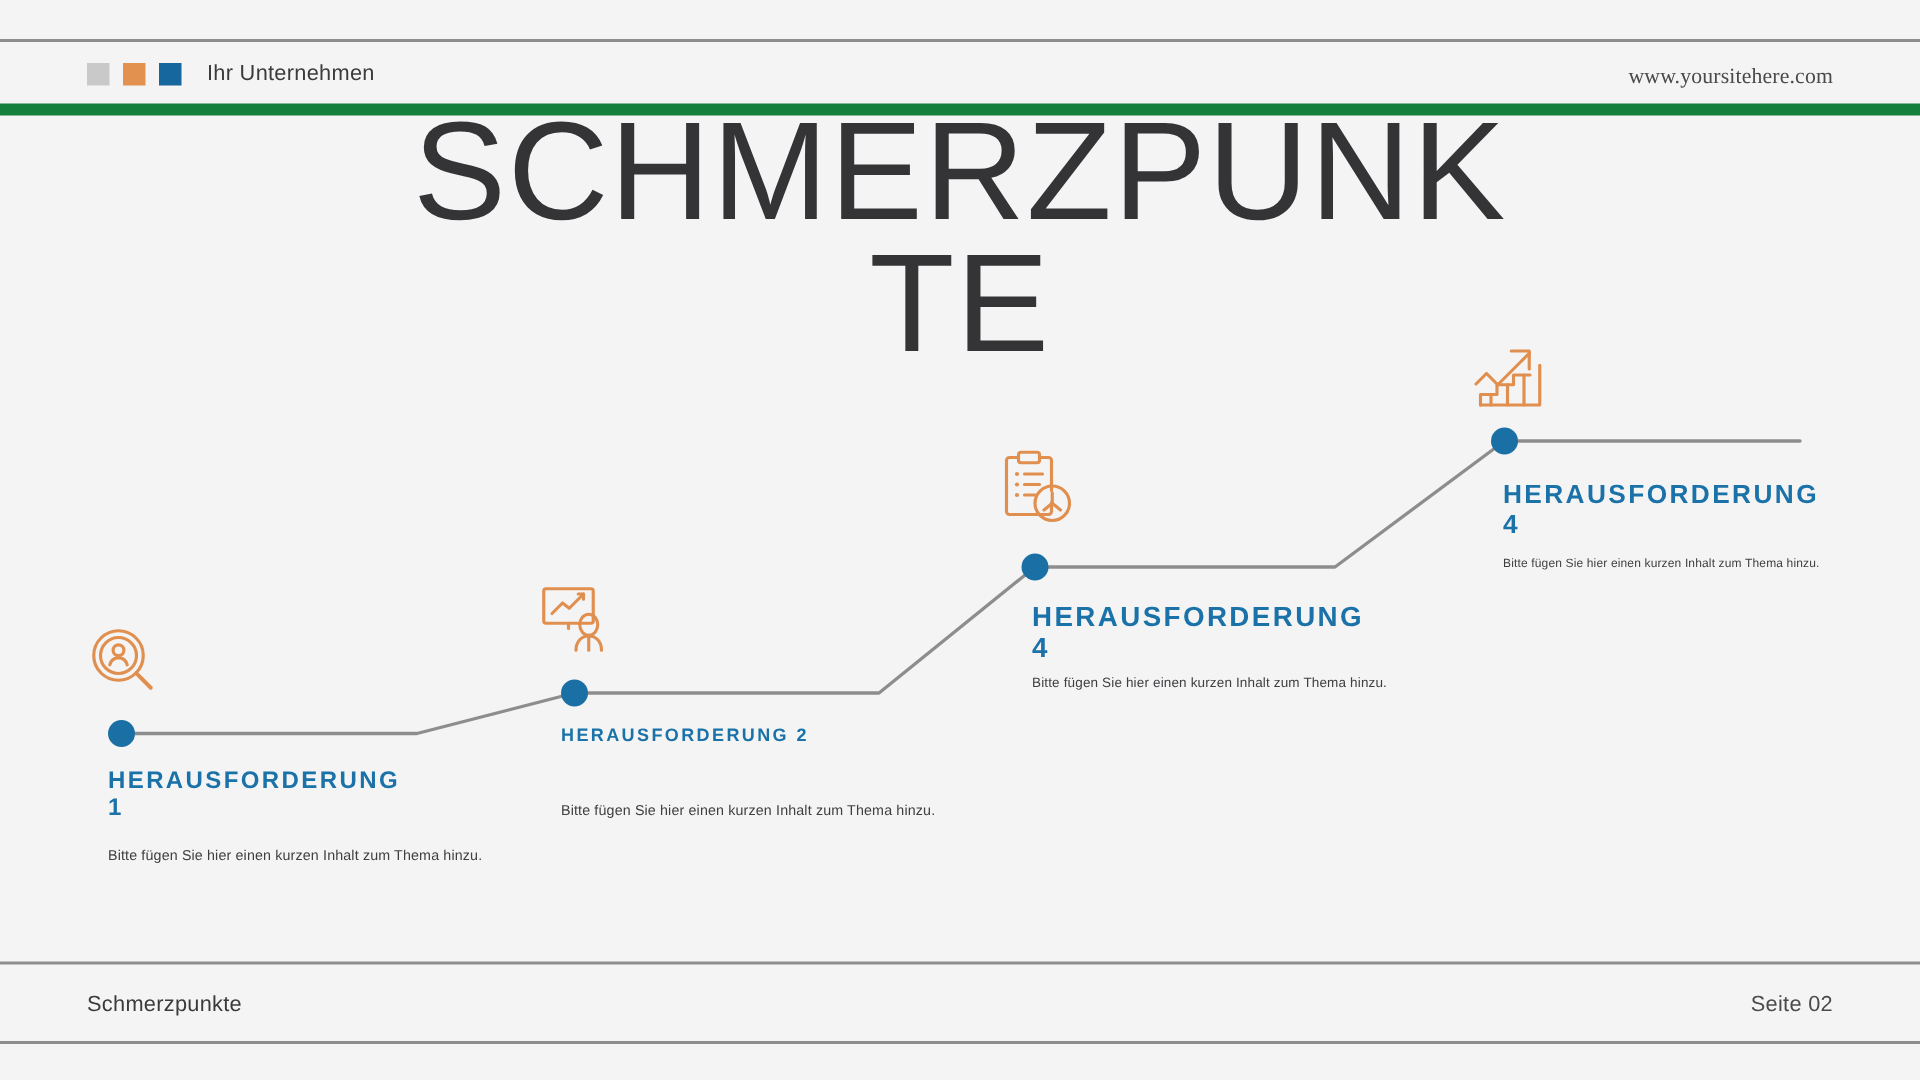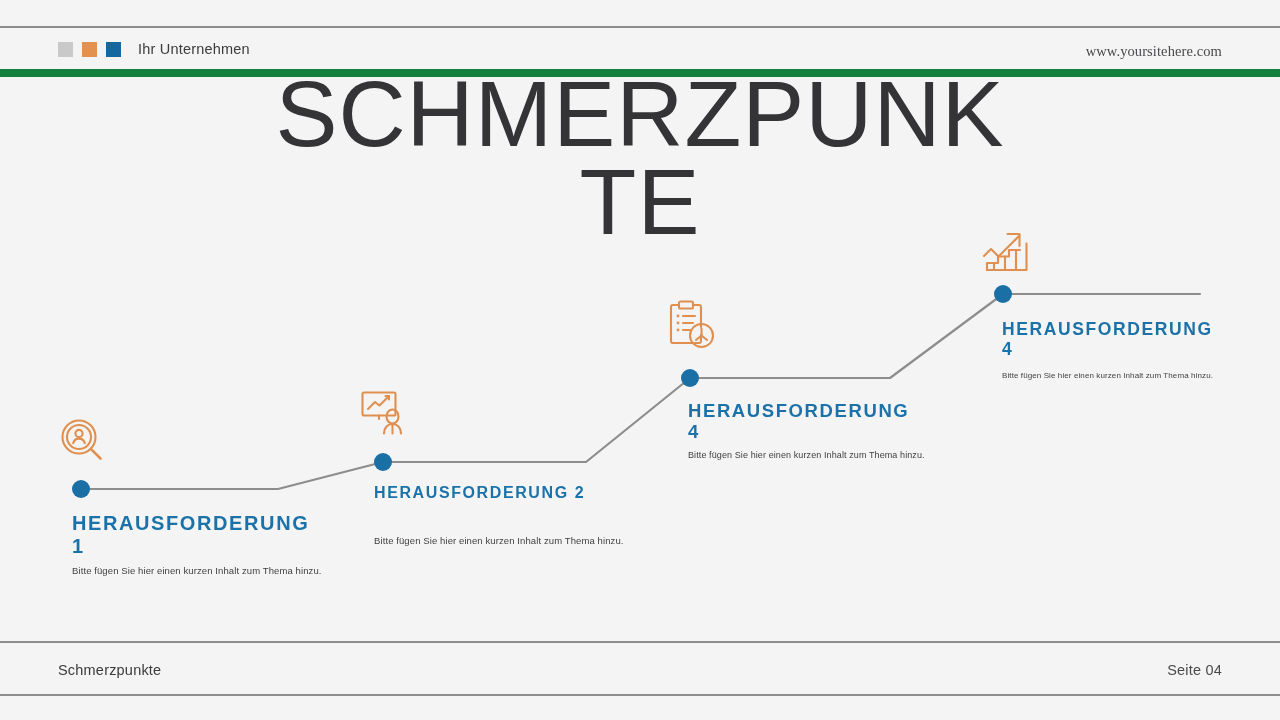--- a/index.html
+++ b/index.html
@@ -111,22 +111,22 @@
   }
   .step-desc {
     position: absolute;
     color: #3f3f41;
     font-size: 9.5px;
     letter-spacing: .1px;
     white-space: nowrap;
   }
 
   
-  .s1 .step-heading { font-size: 20px; width: 205px; }
-  .s2 .step-heading { font-size: 16px; width: 215px; }
+  .s1 .step-heading { font-size: 16px; width: 205px; }
+  .s2 .step-heading { font-size: 12px; width: 215px; }
   .s3 .step-heading { font-size: 18.5px; width: 215px; }
   .s4 .step-heading { font-size: 17.5px; width: 215px; }
   .s3 .step-desc { font-size: 9px; }
   .s4 .step-desc { font-size: 8px; }
 
   
   .footer-bar {
     position: absolute;
     left: 0;
     top: 641px;
@@ -243,16 +243,16 @@
         <path d="M35 44 L45.5 44 L45.5 17.5"></path>
       </g>
     </svg>
     <span class="node" style="left:994px; top:285px;"></span>
     <div class="step-heading" style="left:1002px; top:320px;">HERAUSFORDERUNG 4</div>
     <div class="step-desc" style="left:1002px; top:371px;">Bitte fügen Sie hier einen kurzen Inhalt zum Thema hinzu.</div>
   </div>
 
   <div class="footer-bar">
     <div class="footer-left">Schmerzpunkte</div>
-    <div class="footer-right">Seite 04</div>
+    <div class="footer-right">Seite 02</div>
   </div>
 
 </div>
 
 </body></html>

